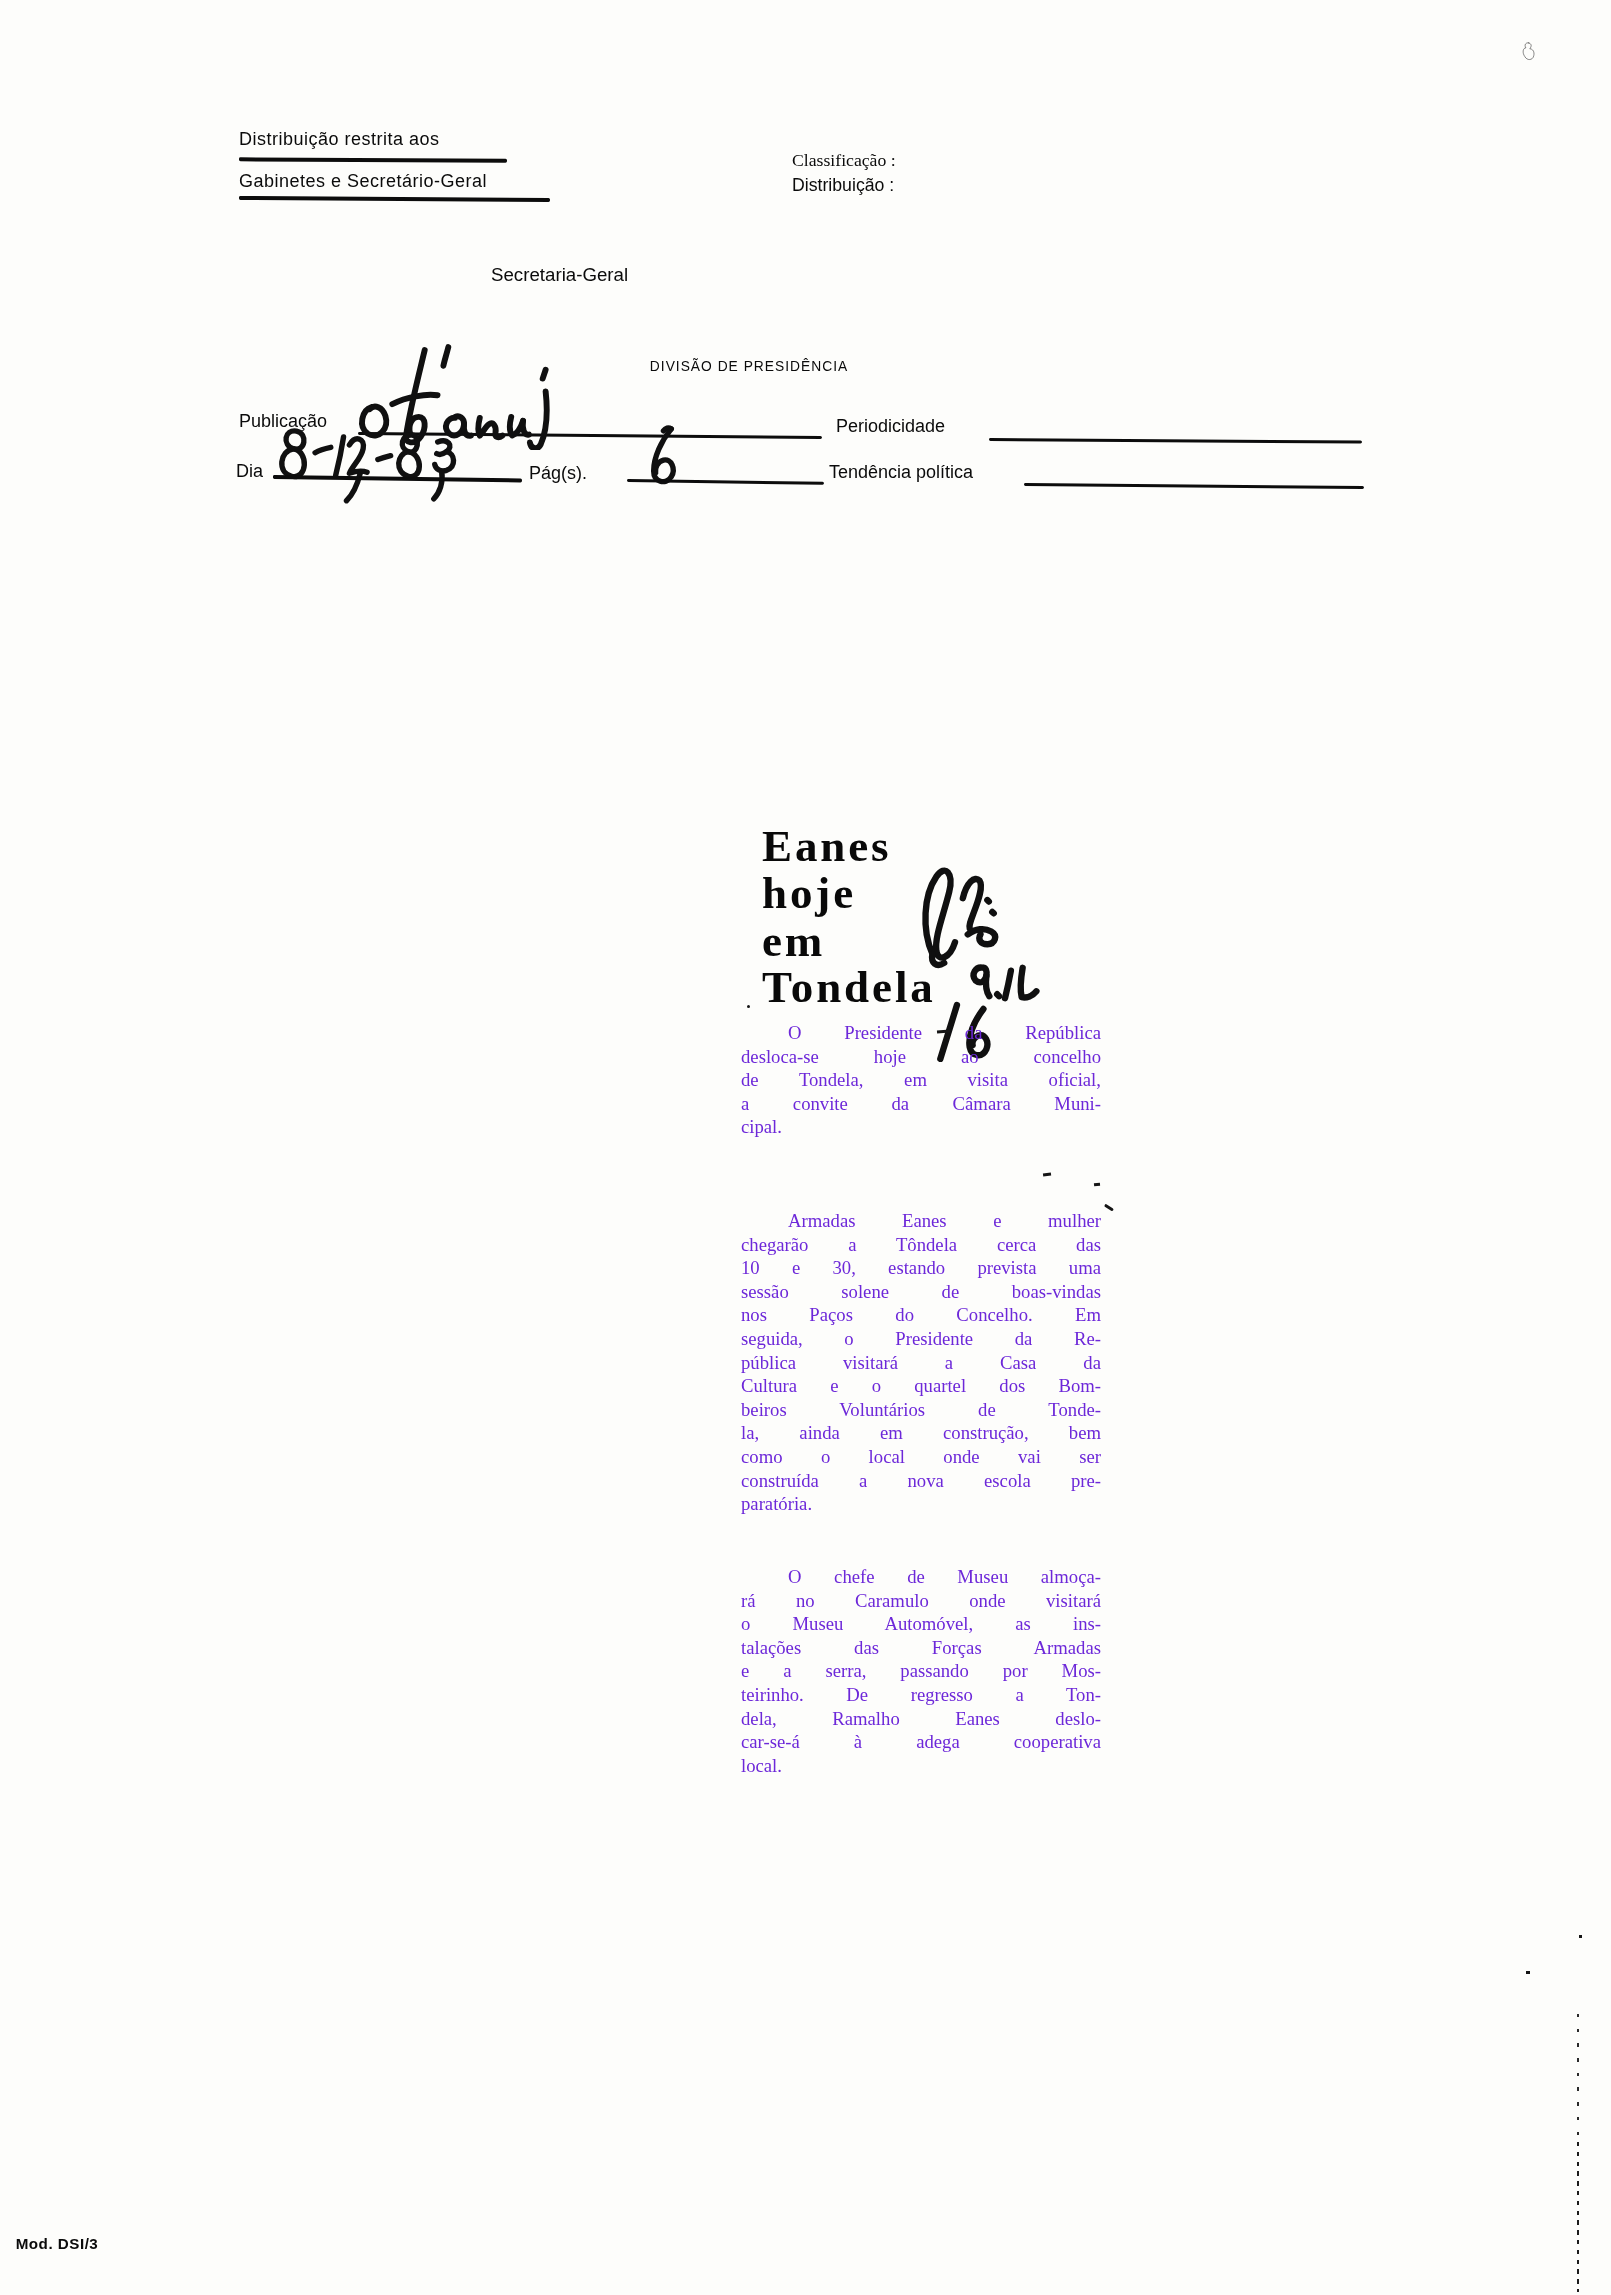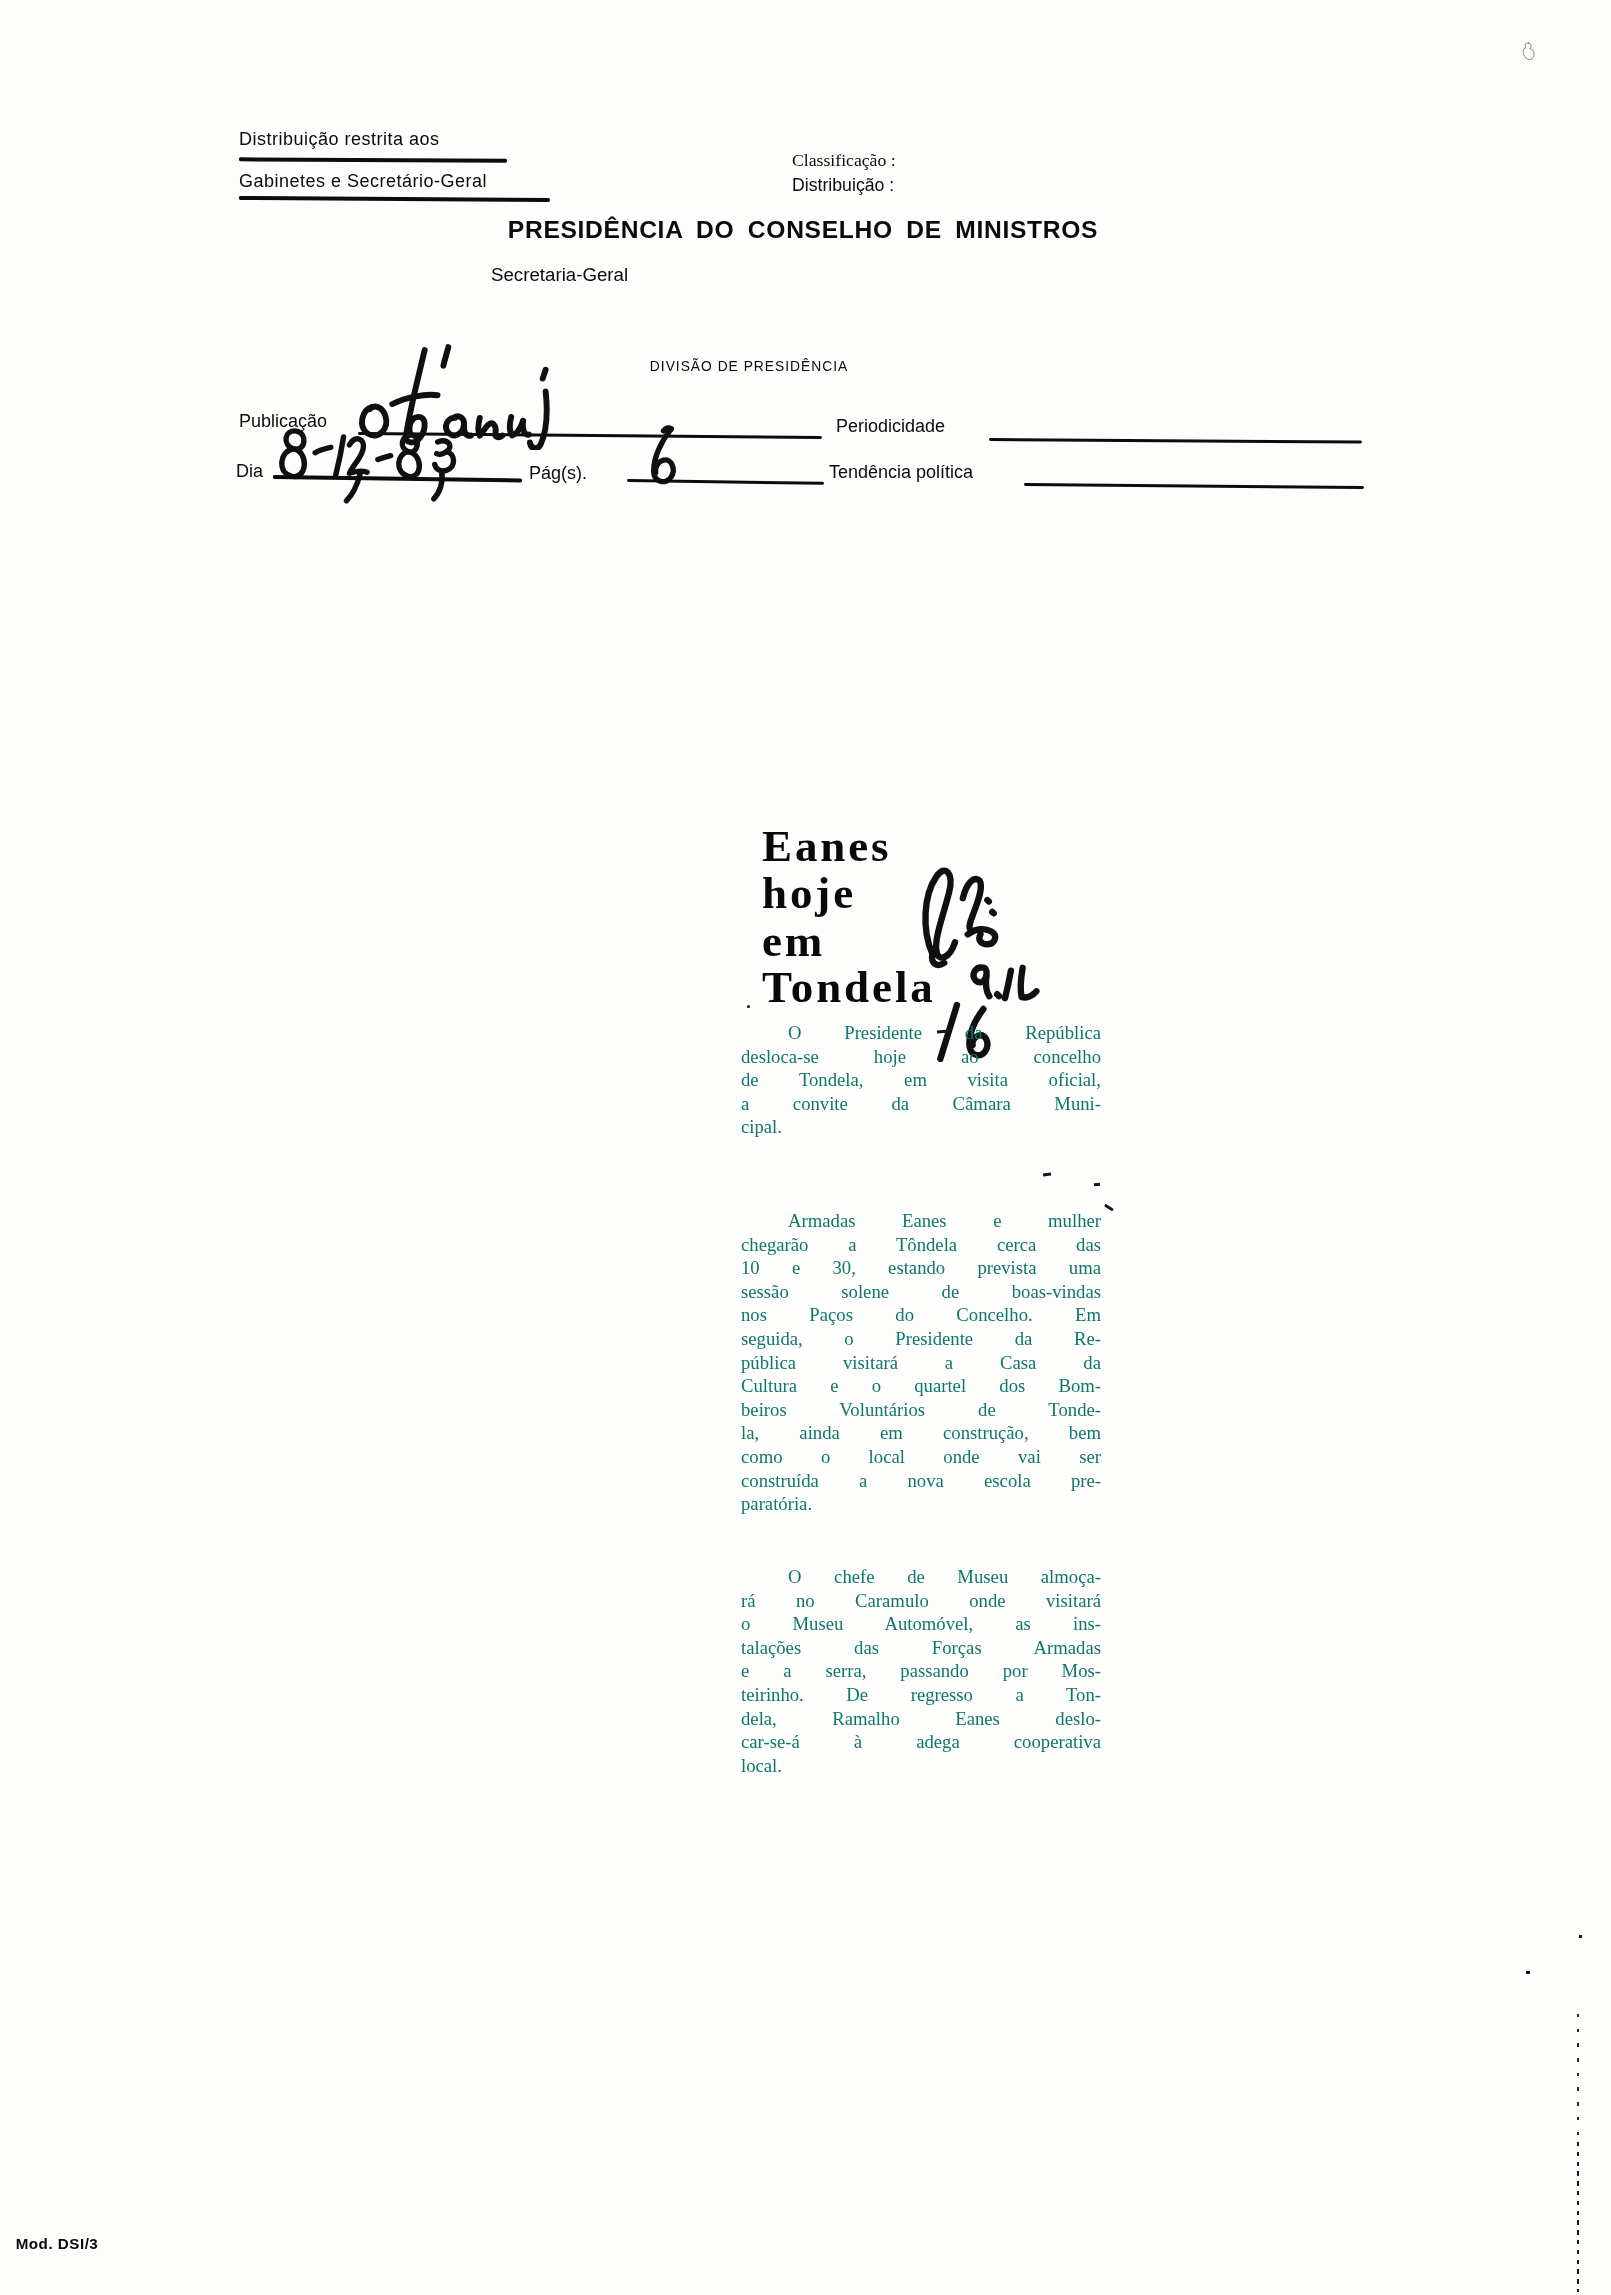--- a/index.html
+++ b/index.html
@@ -60,21 +60,21 @@
     letter-spacing:2.9px;
     white-space:nowrap;
     color:#090909;
   }
   .para{
     position:absolute;
     left:741px;
     width:360px;
     font-family:"Liberation Serif", serif;
     font-size:18.7px;
-    color:#0f766e;
+    color:#6d28d9;
   }
   .p-line{
     height:23.6px;
     line-height:23.6px;
     text-align:justify;
     text-align-last:justify;
     overflow:visible;
     white-space:normal;
   }
   .p-line.indent{text-indent:47px;}
@@ -104,21 +104,20 @@
   </svg>
 
   <div class="abs hdr-italic" style="left:239px;top:129px;">Distribuição restrita aos</div>
   <div class="abs rule" style="left:239px;top:158px;width:268px;height:4.4px;transform:rotate(.3deg);"></div>
   <div class="abs hdr-italic" style="left:239px;top:171px;">Gabinetes e Secretário-Geral</div>
   <div class="abs rule" style="left:239px;top:197px;width:311px;height:4.4px;transform:rotate(.4deg);"></div>
 
   <div class="abs hdr-label" style="left:792px;top:150px;font-family:Liberation Serif, serif;">Classificação :</div>
   <div class="abs hdr-label" style="left:792px;top:175px;">Distribuição :</div>
 
-  <div class="abs doc-title" style="left:491px;top:216px;">PRESIDÊNCIA DO CONSELHO DE MINISTROS</div>
   <div class="abs doc-sub" style="left:491px;top:264px;">Secretaria-Geral</div>
   <div class="abs doc-div" style="left:540px;top:359px;">DIVISÃO DE PRESIDÊNCIA</div>
 
   <div class="abs form-label" style="left:239px;top:411px;">Publicação</div>
   <div class="abs rule" style="left:358px;top:432px;width:464px;height:3.4px;transform:rotate(.5deg);transform-origin:left;"></div>
   <svg class="abs ink" style="left:351px;top:344px;" width="231" height="106" viewBox="0 0 470 215">
     <title>O Diário</title>
     <g stroke-width="12">
       <path d="M42,128 C22,134 14,168 34,182 C56,196 78,172 70,146 C64,128 48,122 38,132"></path>
       <path d="M150,12 C138,62 120,132 112,186"></path>

